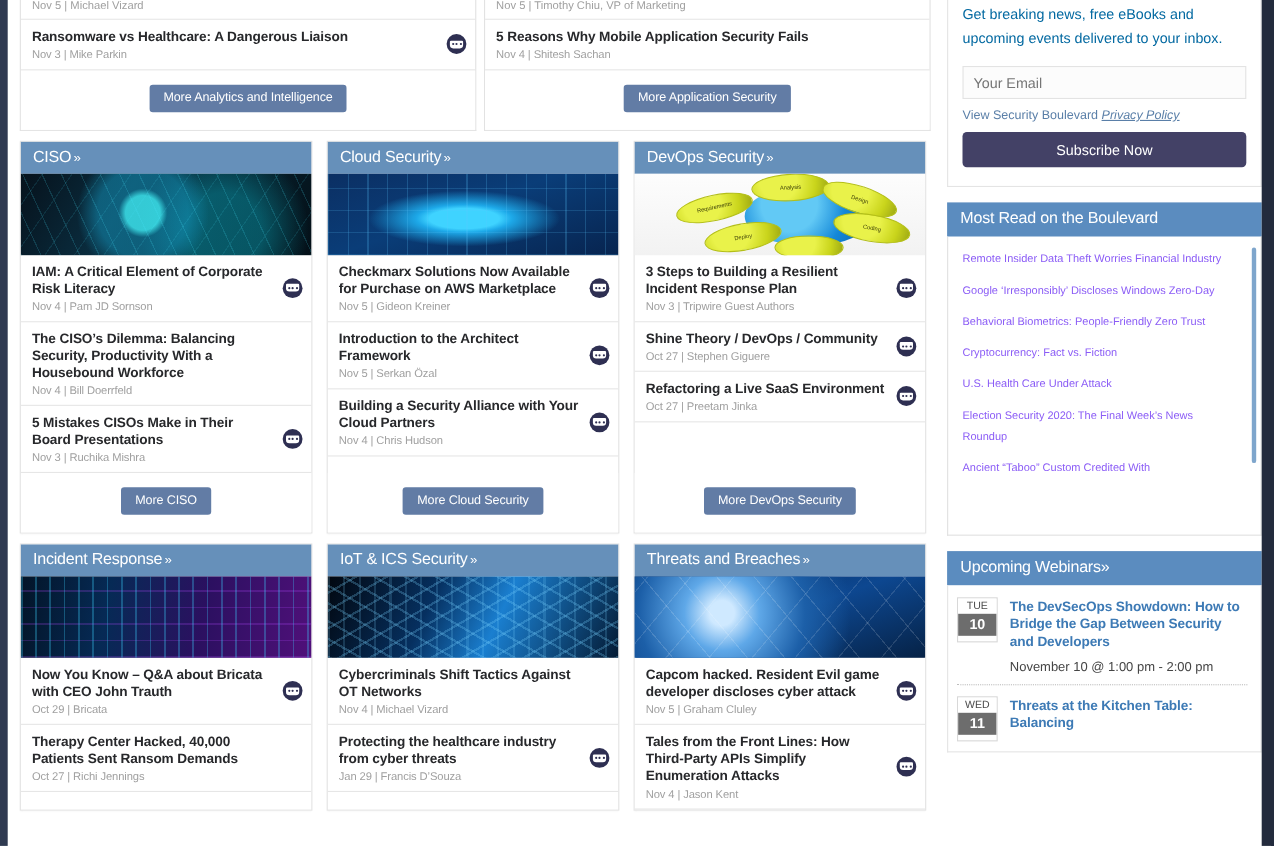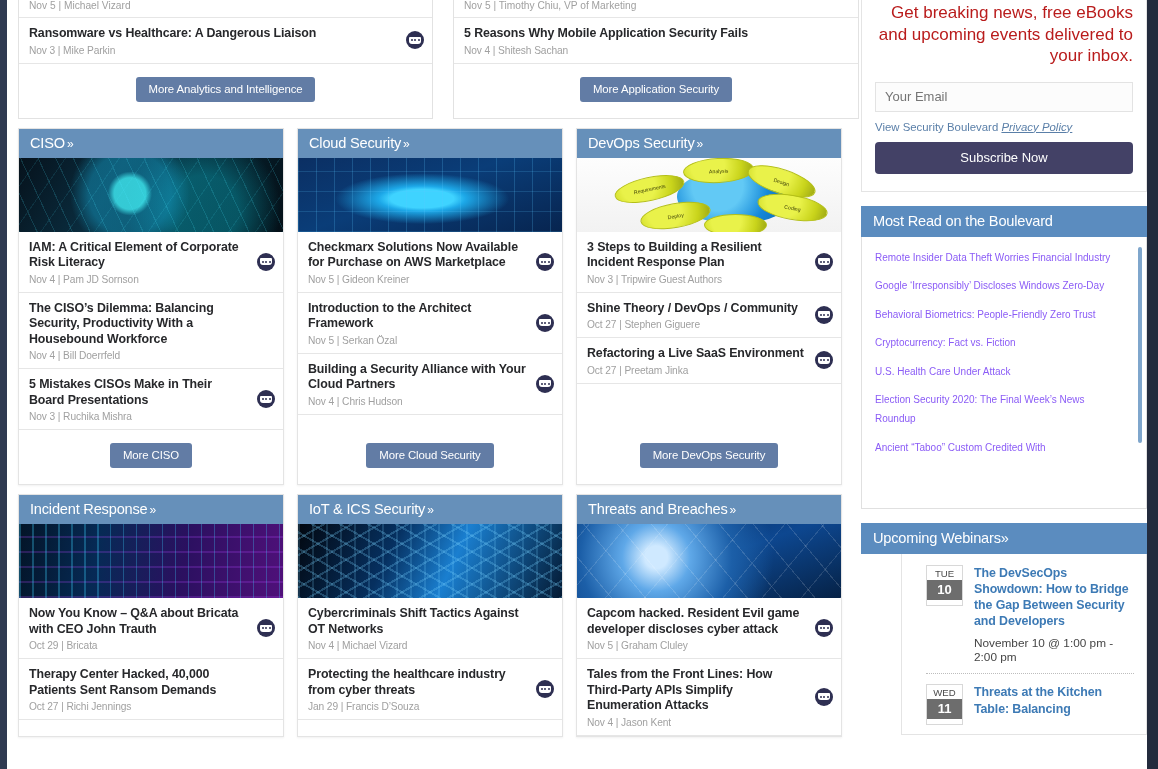--- a/index.html
+++ b/index.html
@@ -25,21 +25,21 @@
 
   
   .content {
     position: absolute;
     left: 7px; top: 0; width: 846px; height: 769px;
     background: #ffffff;
   }
 
   
   .toprow {
-    display: flex; gap: 20px;
+    display: flex; gap: 7px;
     padding: 0 11px;
     align-items: flex-end;
   }
   .topcard {
     background: #fff;
     border: 1px solid #e2e2e2;
     border-top: none;
     flex: 1;
     min-width: 0;
   }
@@ -205,23 +205,22 @@
     background: #ffffff;
   }
   .widget { margin-bottom: 14px; }
   .news-box {
     border: 1px solid #e4e4e4;
     border-top: none;
     padding: 0 13px 17px 13px;
     background: #fff;
   }
   .news-copy {
-    font-size: 17px; line-height: 21.5px; color: #b91c1c;
+    font-size: 13px; line-height: 21.5px; color: #0369a1;
     padding-top: 2px;
-    text-align: right;
   }
   .email-input {
     display: block; width: 100%;
     margin-top: 15px;
     height: 30px;
     border: 1px solid #e3e3e3;
     background: #fcfcfc;
     padding: 0 9px;
     font-size: 13px; color: #9a9a9a;
     font-family: "Liberation Sans", sans-serif;
@@ -263,22 +262,21 @@
     cursor: pointer; padding-right: 10px;
   }
   .mr-scroll {
     position: absolute; right: 4px; top: 10px;
     width: 4px; height: 196px; background: #7fa6cc; border-radius: 2px;
   }
 
   .webinar-box {
     border: 1px solid #e4e4e4;
     border-top: none;
-    padding: 11px 12px 0 24px;
-    margin-left: 40px;
+    padding: 11px 12px 0 8px;
   }
   .web-item { display: flex; gap: 11px; padding-bottom: 9px; }
   .web-date {
     width: 37px; flex: 0 0 37px; text-align: center;
     border: 1px solid #d8d8d8;
     background: #fff;
     overflow: hidden;
     height: 41px;
   }
   .web-dow {

